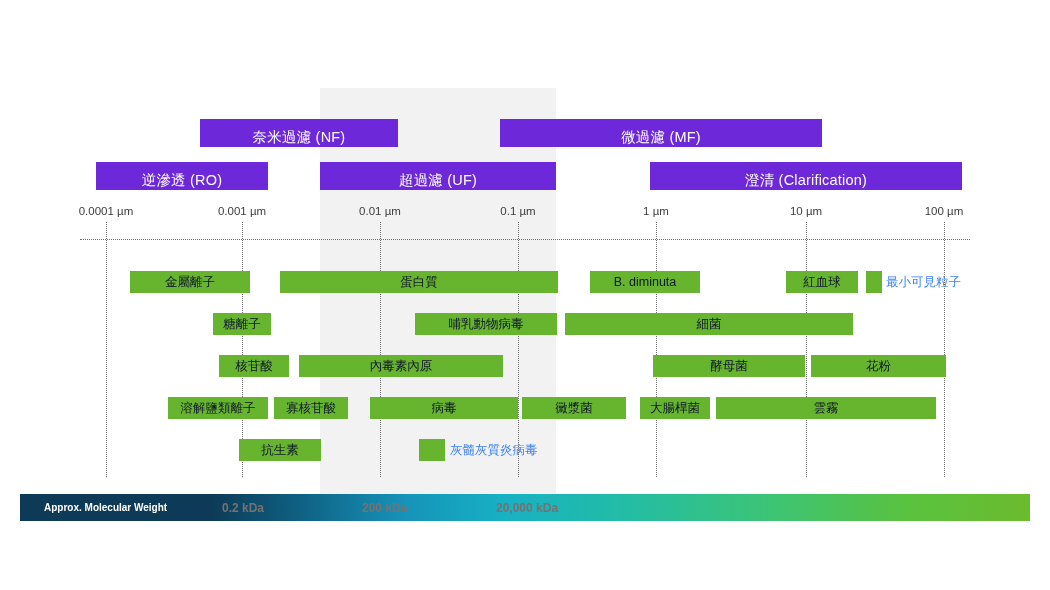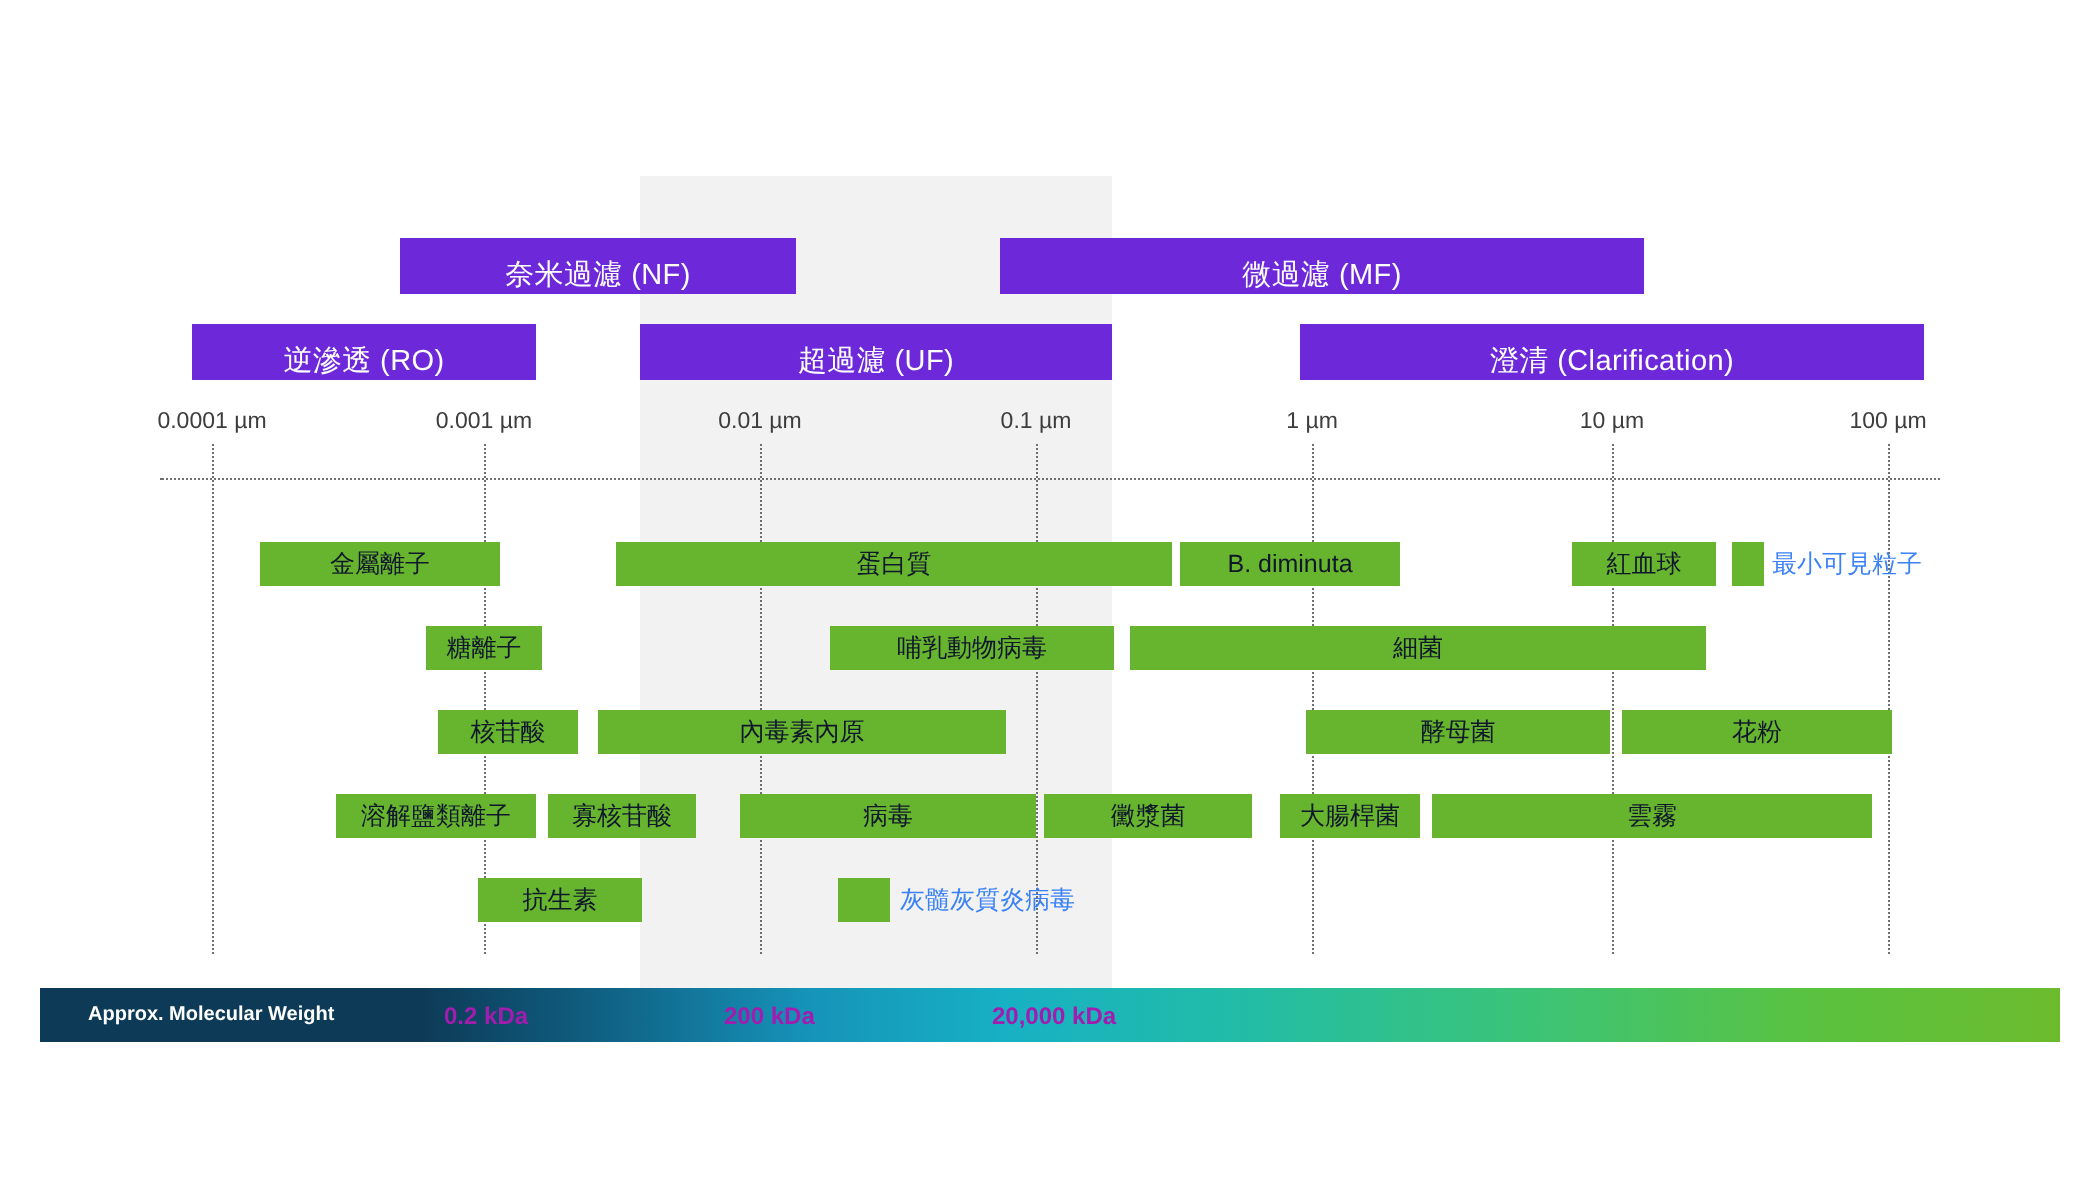--- a/index.html
+++ b/index.html
@@ -113,21 +113,21 @@
     font-size: 10px;
     font-weight: bold;
     white-space: nowrap;
   }
   .mw-tick {
     position: absolute;
     top: 494px;
     height: 27px;
     display: flex;
     align-items: center;
-    color: #a21caf;
+    color: #737373;
     font-size: 12px;
     font-weight: bold;
     white-space: nowrap;
   }
 </style>
 </head>
 <body>
 
 <div id="stage">
 
@@ -163,21 +163,21 @@
   <div class="guide" style="left:242px;"></div>
   <div class="guide" style="left:380px;"></div>
   <div class="guide" style="left:518px;"></div>
   <div class="guide" style="left:656px;"></div>
   <div class="guide" style="left:806px;"></div>
   <div class="guide" style="left:944px;"></div>
 
   <div class="pbar" style="left:130px; top:271px; width:120px;">
     <span>金屬離子</span>
   </div>
-  <div class="pbar" style="left:280px; top:271px; width:278px;margin-left:28px;">
+  <div class="pbar" style="left:280px; top:271px; width:278px;">
     <span>蛋白質</span>
   </div>
   <div class="pbar" style="left:590px; top:271px; width:110px;">
     <span>B. diminuta</span>
   </div>
   <div class="pbar" style="left:786px; top:271px; width:72px;">
     <span>紅血球</span>
   </div>
   <div class="pbar swatch" style="left:866px; top:271px; width:16px;"></div>
   <div class="outside-label" style="left:886px; top:271px;">最小可見粒子</div>

